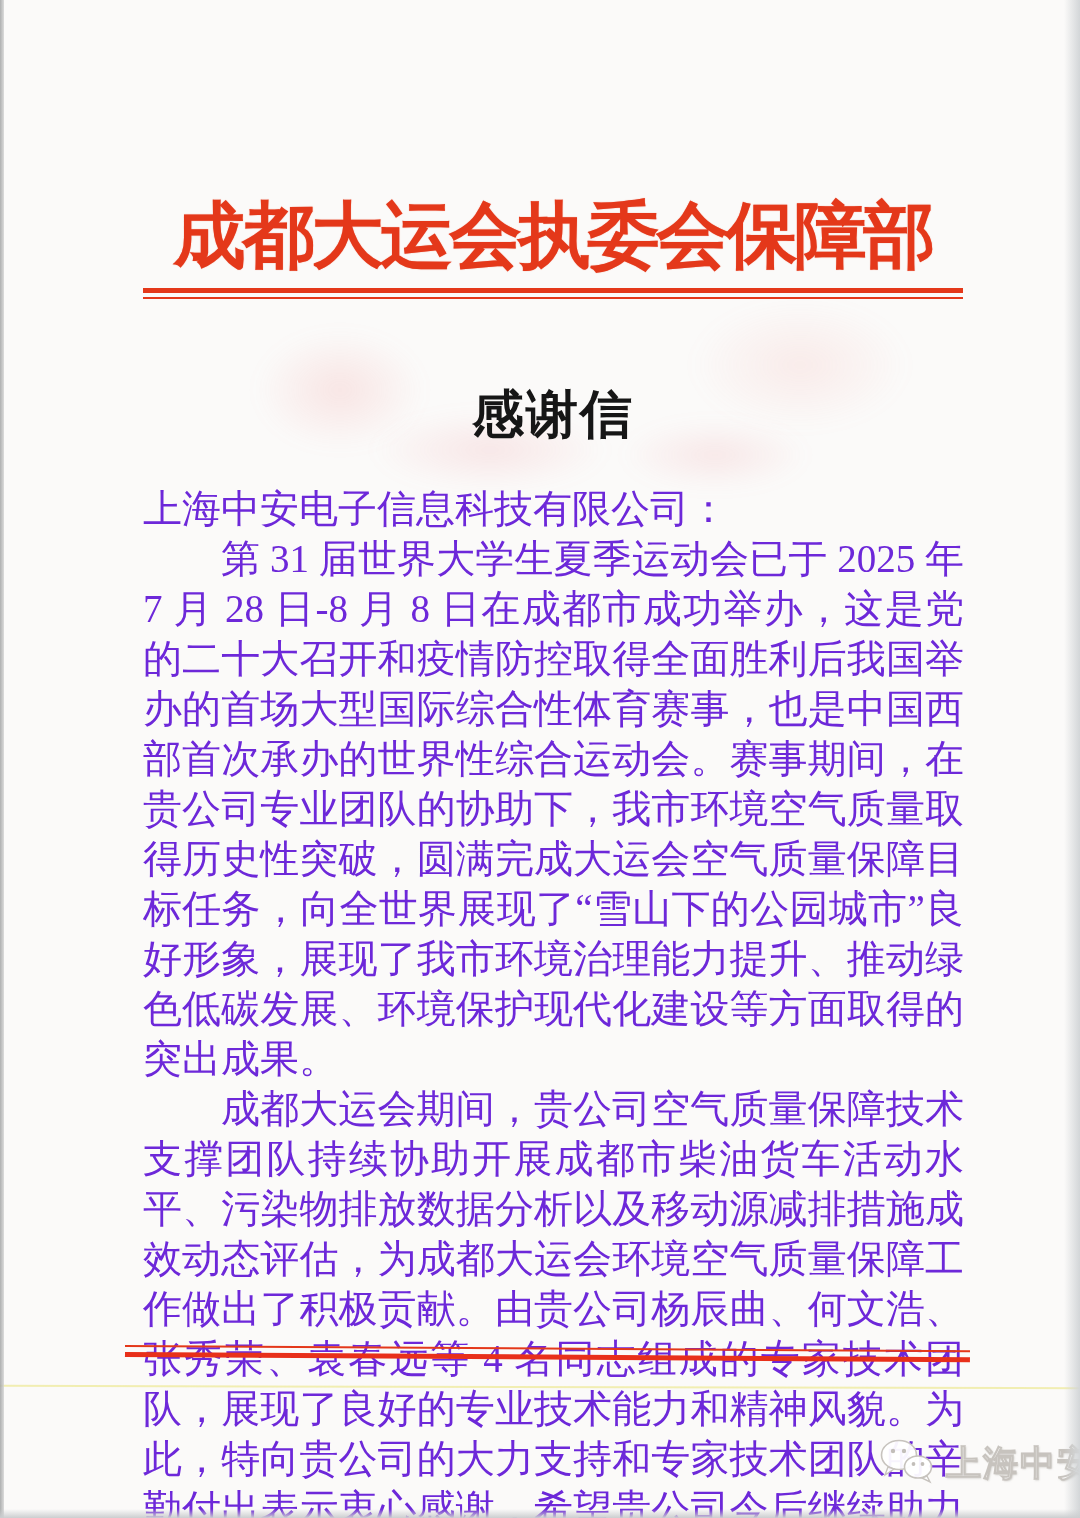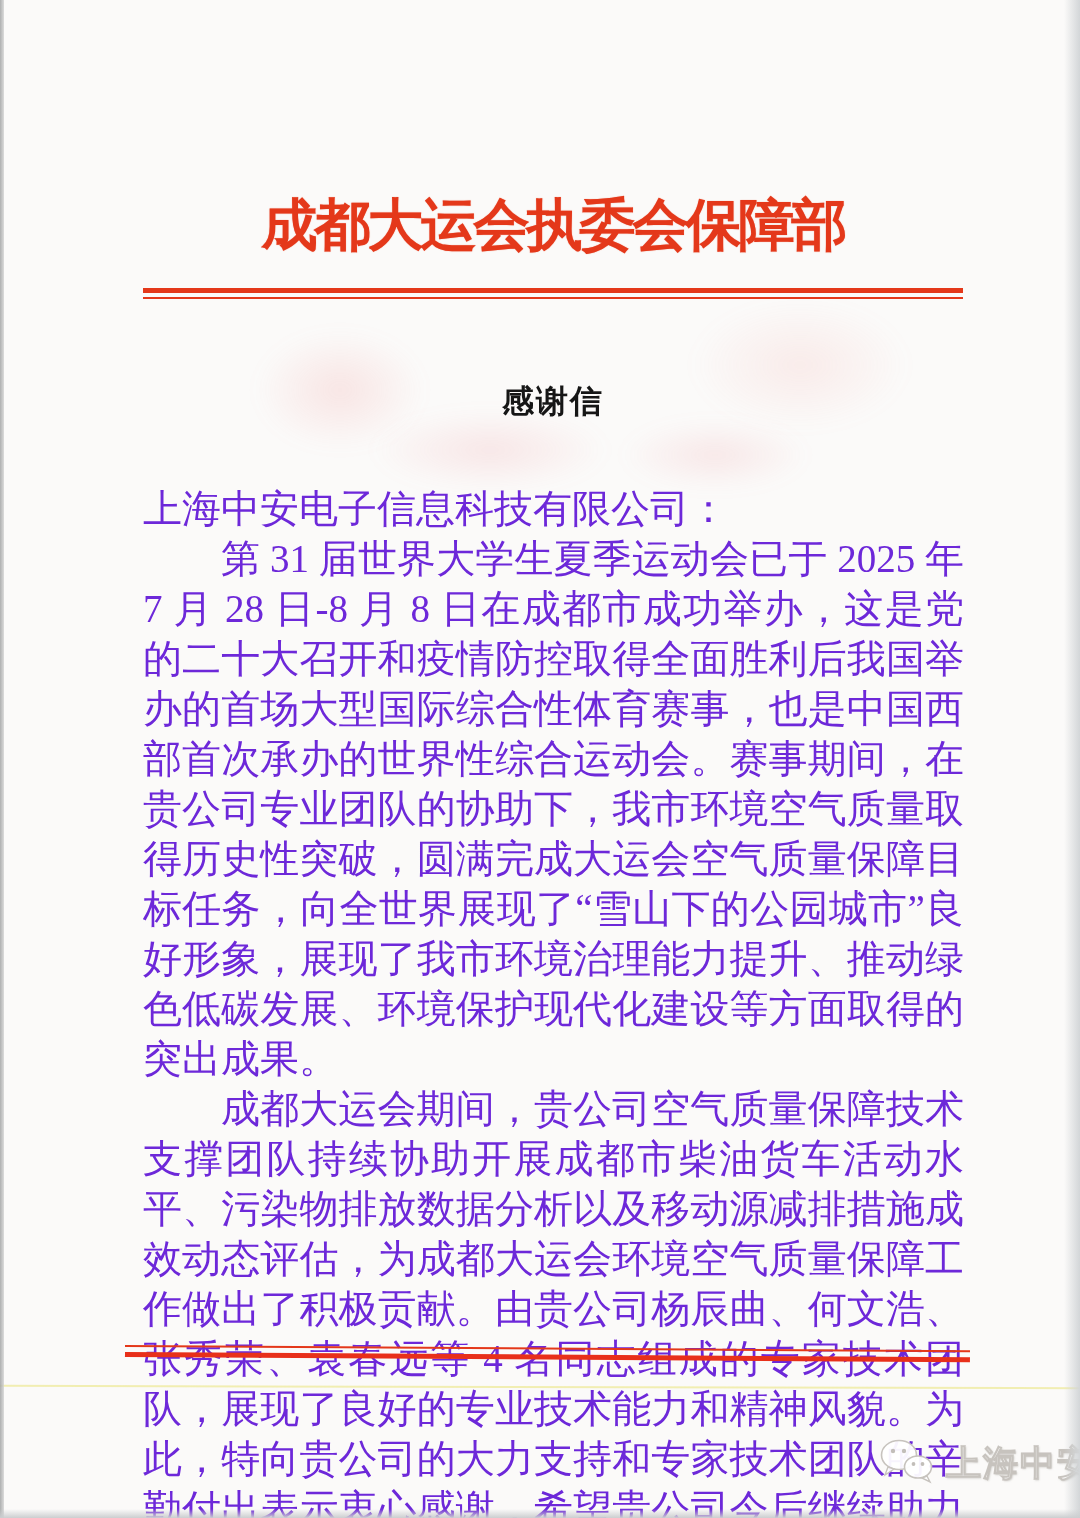--- a/index.html
+++ b/index.html
@@ -27,30 +27,30 @@
   .g2{left:370px;top:410px;width:240px;height:80px;
     background:radial-gradient(ellipse,rgba(231,110,120,.14),rgba(231,110,120,0) 70%);}
   .g3{left:690px;top:300px;width:220px;height:130px;
     background:radial-gradient(ellipse,rgba(238,130,125,.12),rgba(238,130,125,0) 70%);}
   .g4{left:620px;top:420px;width:190px;height:70px;
     background:radial-gradient(ellipse,rgba(228,105,115,.13),rgba(228,105,115,0) 70%);}
 
   .letterhead{
     position:absolute;left:143px;top:188px;width:820px;
     text-align:center;
-    font-size:56px;font-weight:bold;letter-spacing:-3px;
+    font-size:72px;font-weight:bold;letter-spacing:-3px;
     color:#e4381a;white-space:nowrap;
     text-shadow:0 0 1px rgba(228,56,26,.6);
   }
   .rule-top-thick{position:absolute;left:143px;top:288px;width:820px;height:5px;background:#e4381a;}
   .rule-top-thin{position:absolute;left:143px;top:297px;width:820px;height:2px;background:#e4381a;}
 
   .letter-title{
     position:absolute;left:143px;top:380px;width:820px;
-    text-align:center;font-size:32px;font-weight:bold;letter-spacing:2px;
+    text-align:center;font-size:52px;font-weight:bold;letter-spacing:2px;
     color:#161616;
   }
 
   .body-text{
     position:absolute;left:143px;top:484px;width:821px;
     font-size:39px;line-height:50px;color:#6d28d9;
     text-align:justify;text-justify:inter-ideograph;
   }
   .body-text p{margin:0;}
   .body-text p.indent{text-indent:2em;}

